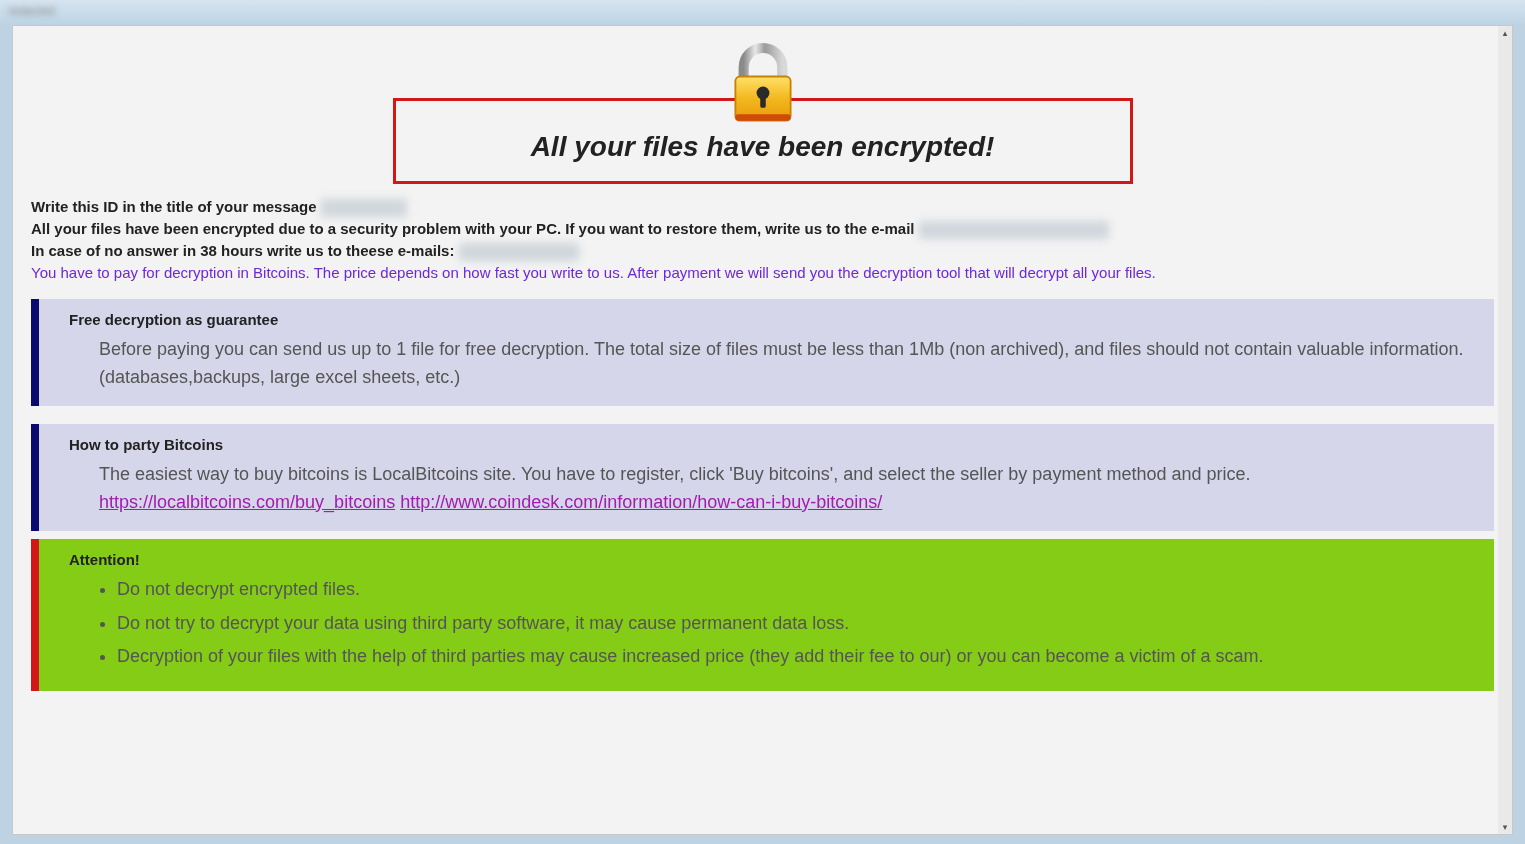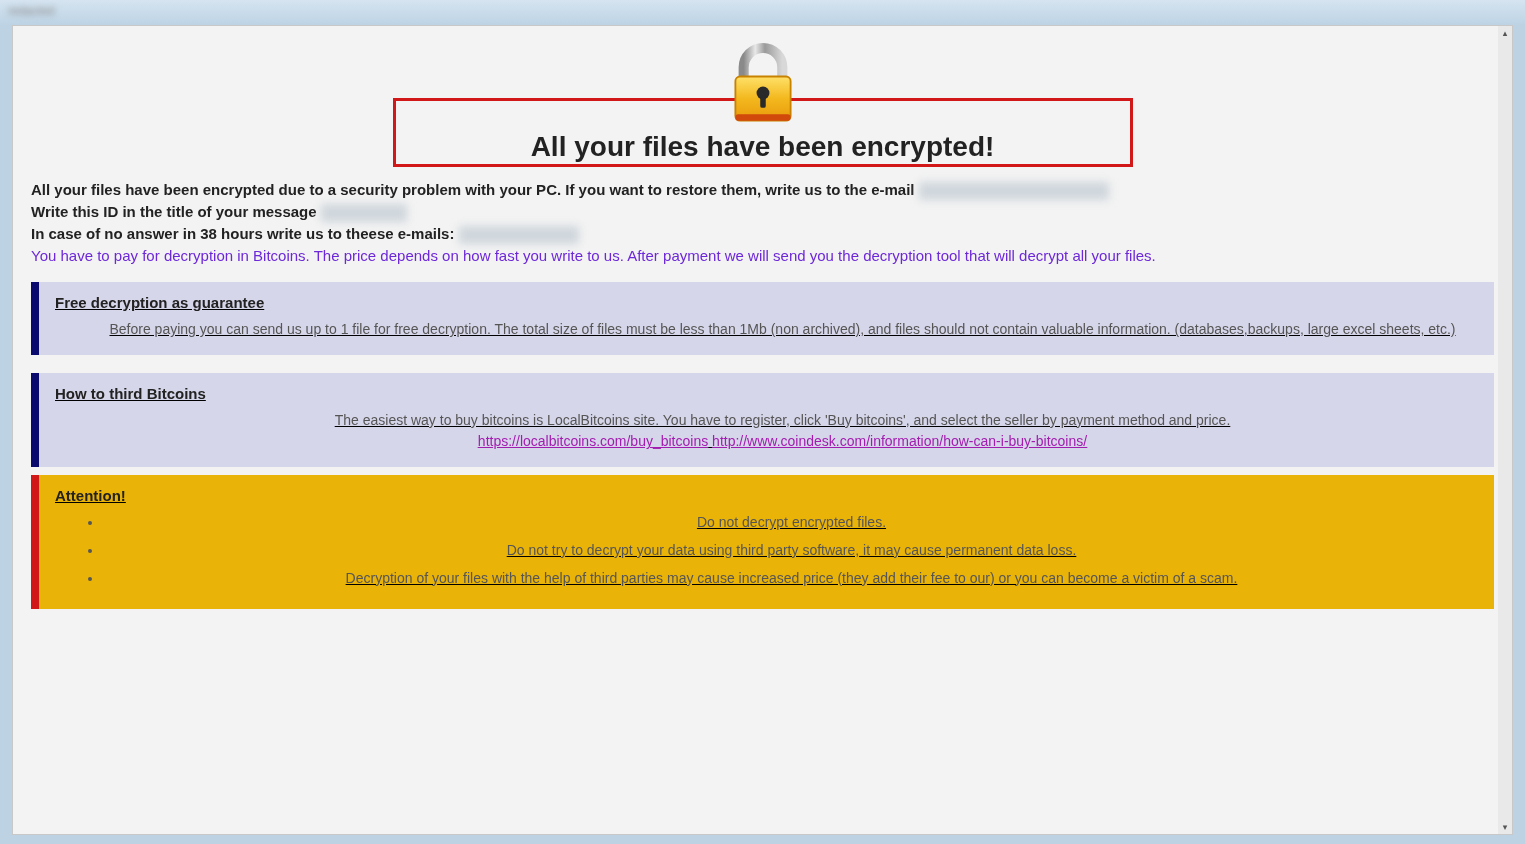--- a/index.html
+++ b/index.html
@@ -41,22 +41,23 @@
       font-size: 9px; color: #555; user-select: none;
     }
     .scroll-arrow.top { position: absolute; top: 0; }
     .scroll-arrow.bottom { position: absolute; bottom: 0; }
     .header-area { text-align: center; position: relative; margin-bottom: 14px; }
     .lock-icon { display: block; margin: 0 auto; width: 92px; height: 92px; position: relative; z-index: 2; }
     .title-frame {
       border: 3px solid #d11717;
       width: 740px;
       margin: -30px auto 0 auto;
-      padding: 30px 0 1px 0;
+      padding: 30px 0 18px 0;
       background: #f3f3f3;
+      font-style: italic;
     }
     .main-title {
       font-size: 28px;
       font-weight: bold;
       color: #222;
     }
     .intro p {
       font-size: 15px;
       margin: 3px 0;
       color: #222;
@@ -69,38 +70,36 @@
       filter: blur(4px);
       color: transparent;
       vertical-align: middle;
       height: 18px;
     }
     .redacted.w1 { width: 190px; }
     .redacted.w2 { width: 86px; }
     .redacted.w3 { width: 120px; }
     .panel {
       margin-top: 18px;
-      padding: 12px 14px 14px 16px;
+      padding: 12px 14px 14px 30px;
       border-left: 8px solid;
-      text-decoration: underline;
     }
     .panel-purple { background: #d6d6ea; border-left-color: #0a0a6e; }
-    .panel-red    { background: #eab308; border-left-color: #d11717; margin-top: 8px; }
+    .panel-red    { background: #84cc16; border-left-color: #d11717; margin-top: 8px; }
     .panel-title {
       font-weight: bold;
       font-size: 15px;
       color: #222;
       margin-bottom: 8px;
     }
     .panel-body {
       color: #555;
-      font-size: 14px;
+      font-size: 18px;
       padding-left: 30px;
       line-height: 1.55;
-      text-align: center;
     }
     .panel-body a { color: #a21caf; text-decoration: underline; }
     .panel-body ul { list-style: disc; padding-left: 18px; }
     .panel-body li { margin: 6px 0; }
   </style>
 </head>
 <body>
 
 <div class="titlebar">
   <span class="titlebar-text">redacted</span>
@@ -134,41 +133,41 @@
       <circle cx="50" cy="62" r="7" fill="#2a2a2a"></circle>
       <rect x="47" y="64" width="6" height="14" rx="2" fill="#2a2a2a"></rect>
     </svg>
     <div class="title-frame">
       <div class="main-title">All your files have been encrypted!</div>
     </div>
   </div>
 
   <div class="intro">
     <p class="bold">
+      <span>Write this ID in the title of your message</span>
+      <span class="redacted w2">xxxxxxx</span>
+    </p>
+    <p class="bold">
       <span>All your files have been encrypted due to a security problem with your PC. If you want to restore them, write us to the e-mail</span>
       <span class="redacted w1">xxxxxxxxxxxxxx</span>
-    </p>
-    <p class="bold">
-      <span>Write this ID in the title of your message</span>
-      <span class="redacted w2">xxxxxxx</span>
     </p>
     <p class="bold">
       <span>In case of no answer in 38 hours write us to theese e-mails:</span>
       <span class="redacted w3">xxxxxxxxxx</span>
     </p>
     <p class="gray">You have to pay for decryption in Bitcoins. The price depends on how fast you write to us. After payment we will send you the decryption tool that will decrypt all your files.</p>
   </div>
 
   <div class="panel panel-purple">
     <div class="panel-title">Free decryption as guarantee</div>
     <div class="panel-body">Before paying you can send us up to 1 file for free decryption. The total size of files must be less than 1Mb (non archived), and files should not contain valuable information. (databases,backups, large excel sheets, etc.)</div>
   </div>
 
   <div class="panel panel-purple">
-    <div class="panel-title">How to third Bitcoins</div>
+    <div class="panel-title">How to party Bitcoins</div>
     <div class="panel-body">
       <div>The easiest way to buy bitcoins is LocalBitcoins site. You have to register, click 'Buy bitcoins', and select the seller by payment method and price.</div>
       <a href="#">https://localbitcoins.com/buy_bitcoins</a>
       <a href="#">http://www.coindesk.com/information/how-can-i-buy-bitcoins/</a>
     </div>
   </div>
 
   <div class="panel panel-red">
     <div class="panel-title">Attention!</div>
     <div class="panel-body">

